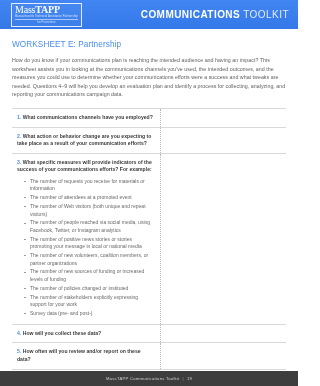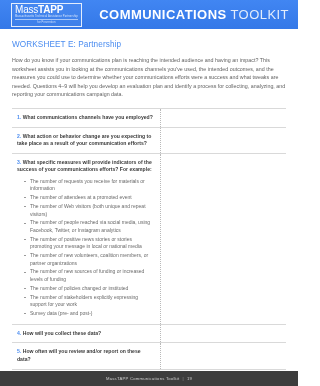--- a/index.html
+++ b/index.html
@@ -39,20 +39,21 @@
     padding: 1px 3px 1px 3px;
     line-height: 1;
     background: rgba(255,255,255,0.04);
   }
   .logo-main {
     font-size: 10px;
     color: #ffffff;
     letter-spacing: -0.2px;
     white-space: nowrap;
     line-height: 10px;
+    font-family: Liberation Serif, serif;
   }
   .logo-main .b {
     font-weight: bold;
   }
   .logo-sub1 {
     font-size: 2.6px;
     color: rgba(255,255,255,0.82);
     letter-spacing: 0.15px;
     white-space: nowrap;
     line-height: 4px;
@@ -67,21 +68,21 @@
     text-align: center;
     border-top: 0px solid transparent;
   }
   .logo-rule {
     height: 1px;
     background: rgba(255,255,255,0.55);
     margin: 0.5px 0;
   }
   .header-title {
     margin-left: auto;
-    font-size: 13px;
+    font-size: 10px;
     letter-spacing: 0.45px;
     white-space: nowrap;
   }
   .header-title .strong {
     color: #ffffff;
     font-weight: bold;
   }
   .header-title .light {
     color: #e2ecfb;
     font-weight: normal;

